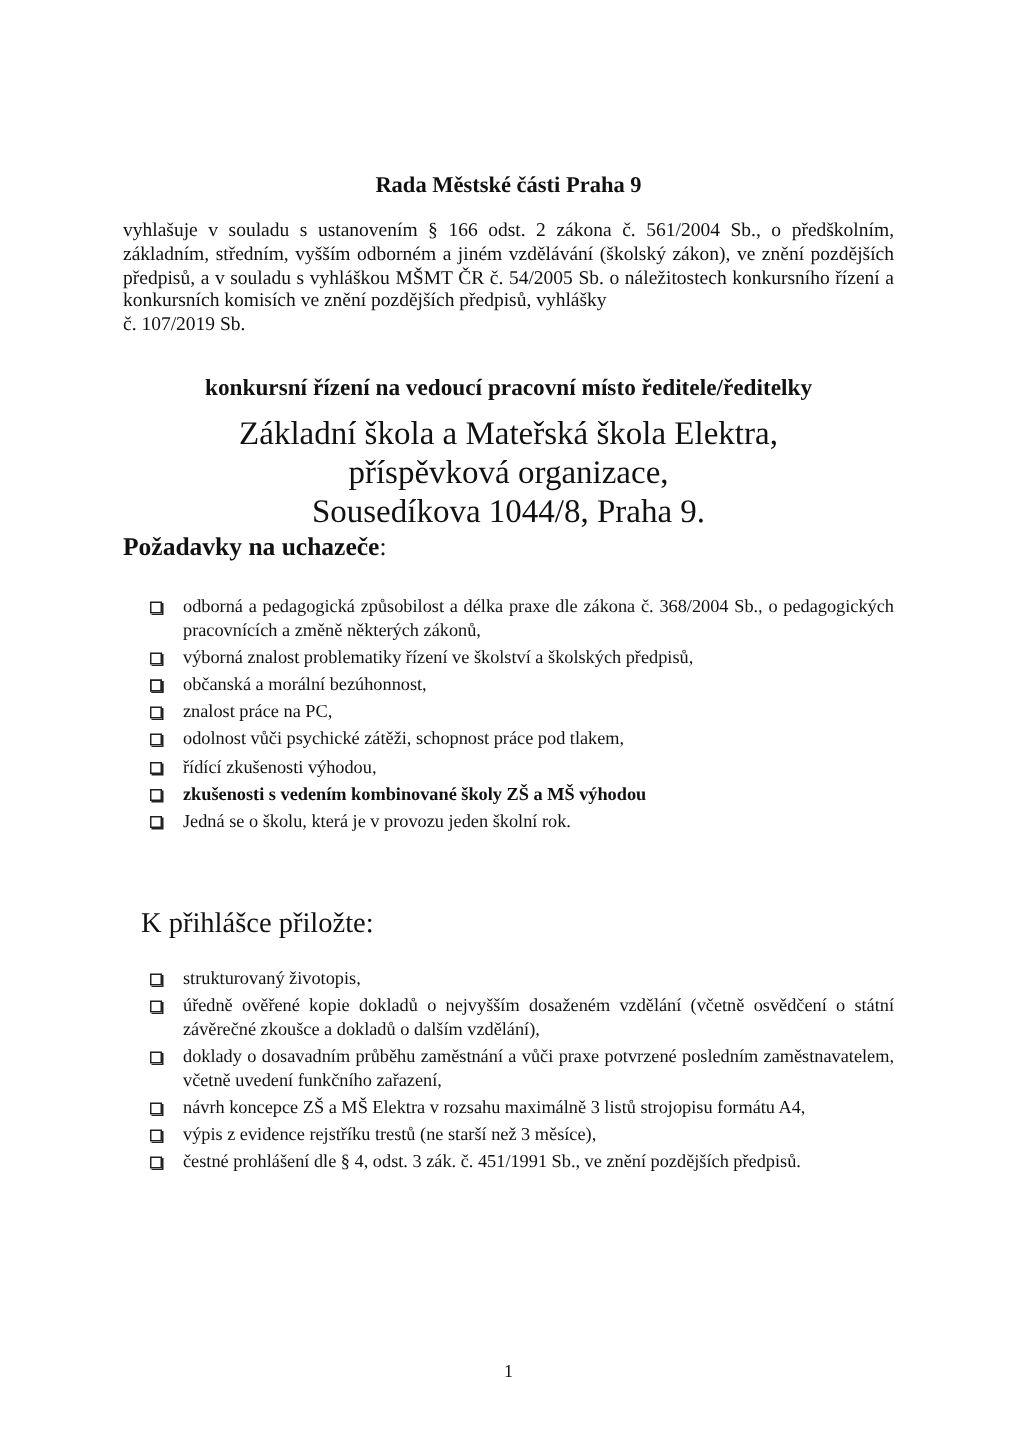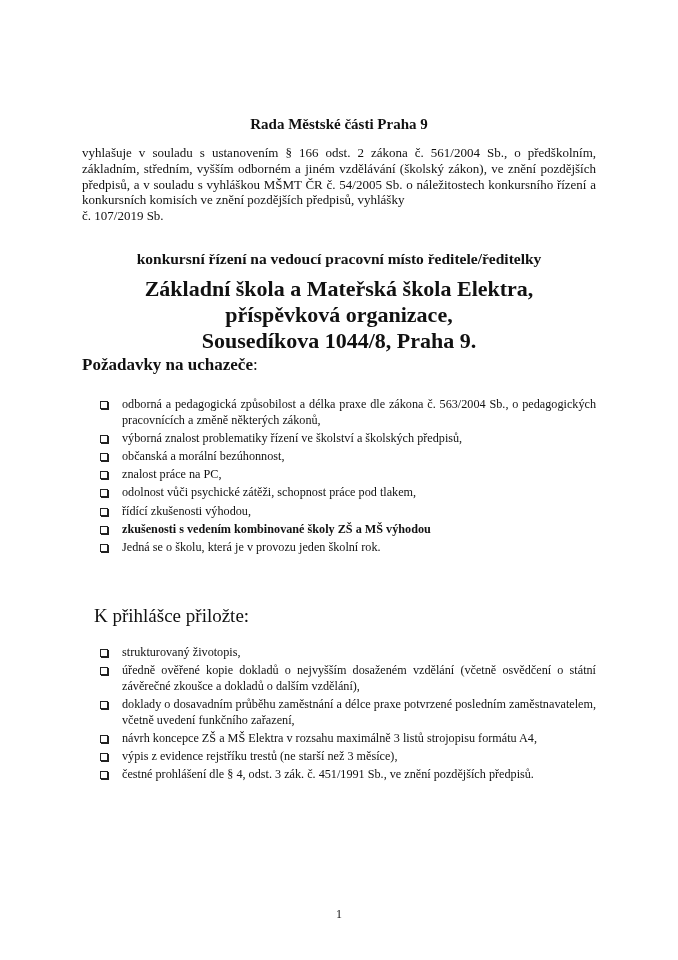--- a/index.html
+++ b/index.html
@@ -9,21 +9,21 @@
 
   .heading1 { position: absolute; left: 0; width: 678px; top: 116px; text-align: center;
               font-weight: bold; font-size: 15px; }
   .intro { position: absolute; left: 82px; width: 514px; top: 145px;
            font-size: 13px; line-height: 15.8px; text-align: justify; }
   .intro .last { display: block; padding-left: 0; text-align: left; }
 
   .sub { position: absolute; left: 0; width: 678px; top: 250px; text-align: center;
          font-weight: bold; font-size: 15.5px; }
   .school { position: absolute; left: 0; width: 678px; top: 276px; text-align: center;
-            font-weight: bold; font-size: 22px; line-height: 26px; }
+            font-weight: normal; font-size: 22px; line-height: 26px; }
   .school div { white-space: nowrap; }
 
   .sec1 { position: absolute; left: 82px; top: 355px; font-size: 17px; }
   .sec1 b { font-weight: bold; }
   .sec2 { position: absolute; left: 82px; top: 605px; font-size: 19px; font-weight: normal; margin-left: 12px; }
 
   ul.list { position: absolute; left: 100px; width: 496px; margin: 0; padding: 0; list-style: none;
             font-size: 12.2px; line-height: 15.6px; }
   ul.list li { position: relative; padding-left: 22px; margin-bottom: 2.6px; text-align: justify; }
   ul.list li .bullet { position: absolute; left: 0; top: 4px; width: 6px; height: 6px;
@@ -49,36 +49,36 @@
 
   <div class="school">
     <div>Základní škola a Mateřská škola Elektra,</div>
     <div>příspěvková organizace,</div>
     <div>Sousedíkova 1044/8, Praha 9.</div>
   </div>
 
   <div class="sec1"><b>Požadavky na uchazeče</b><span>:</span></div>
 
   <ul class="list" id="req">
-      <li><span class="bullet"></span><span>odborná a pedagogická způsobilost a délka praxe dle zákona č. 563/2004 Sb., o pedagogických pracovnících a změně některých zákonů,</span></li>
+      <li><span class="bullet"></span><span>odborná a pedagogická způsobilost a délka praxe dle zákona č. 368/2004 Sb., o pedagogických pracovnících a změně některých zákonů,</span></li>
       <li><span class="bullet"></span><span>výborná znalost problematiky řízení ve školství a školských předpisů,</span></li>
       <li><span class="bullet"></span></li>
       <li><span class="bullet"></span><span>občanská a morální bezúhonnost,</span></li>
       <li><span class="bullet"></span><span>znalost práce na PC,</span></li>
       <li><span class="bullet"></span><span>odolnost vůči psychické zátěži, schopnost práce pod tlakem,</span></li>
       <li><span class="bullet"></span><span>řídící zkušenosti výhodou,</span></li>
       <li class="bold"><span class="bullet"></span><span>zkušenosti s vedením kombinované školy ZŠ a MŠ výhodou</span></li>
       <li><span class="bullet"></span><span>Jedná se o školu, která je v provozu jeden školní rok.</span></li>
     </ul>
 
   <div class="sec2">K přihlášce přiložte:</div>
 
   <ul class="list" id="att">
       <li><span class="bullet"></span><span>strukturovaný životopis,</span></li>
       <li><span class="bullet"></span><span>úředně ověřené kopie dokladů o nejvyšším dosaženém vzdělání (včetně osvědčení o státní závěrečné zkoušce a dokladů o dalším vzdělání),</span></li>
-      <li><span class="bullet"></span><span>doklady o dosavadním průběhu zaměstnání a délce praxe potvrzené posledním zaměstnavatelem, včetně uvedení funkčního zařazení,</span></li>
+      <li><span class="bullet"></span><span>doklady o dosavadním průběhu zaměstnání a vůči praxe potvrzené posledním zaměstnavatelem, včetně uvedení funkčního zařazení,</span></li>
       <li><span class="bullet"></span><span>návrh koncepce ZŠ a MŠ Elektra v rozsahu maximálně 3 listů strojopisu formátu A4,</span></li>
       <li><span class="bullet"></span><span>výpis z evidence rejstříku trestů (ne starší než 3 měsíce),</span></li>
       <li><span class="bullet"></span><span>čestné prohlášení dle § 4, odst. 3 zák. č. 451/1991 Sb., ve znění pozdějších předpisů.</span></li>
     </ul>
 
   <div class="pagenum">1</div>
 </div>
 
 </body></html>

